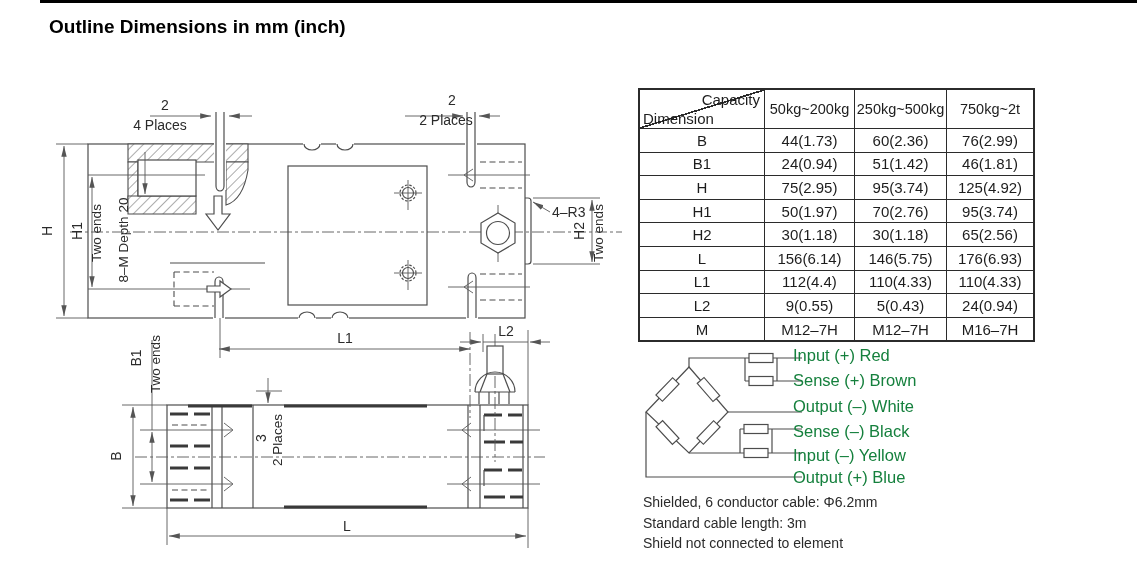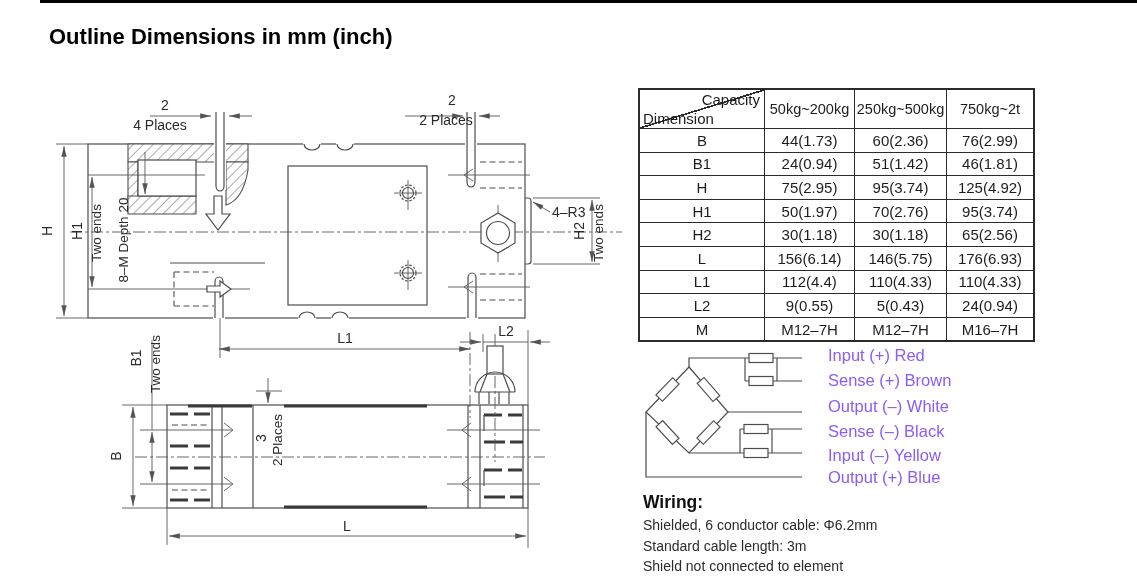--- a/index.html
+++ b/index.html
@@ -1,35 +1,35 @@
 <!DOCTYPE html>
 <html><head>
 <meta charset="utf-8">
 <style>
   html,body{margin:0;padding:0;background:#fff;}
   #page{position:relative;width:1137px;height:582px;background:#fff;overflow:hidden;
         font-family:"Liberation Sans", sans-serif;}
   #top-rule{position:absolute;left:40px;top:0;width:1097px;height:3px;background:#000;}
-  #page-title{position:absolute;left:49px;top:24px;font-size:22px;font-weight:bold;color:#000;}
+  #page-title{position:absolute;left:49px;top:16px;font-size:19px;font-weight:bold;color:#000;}
 
   
   #dim-table{position:absolute;left:638px;top:88px;border-collapse:collapse;table-layout:fixed;border-radius:6px;}
   #dim-table td{border:1.5px solid #2b2b2b;text-align:center;vertical-align:middle;
                 font-size:15px;color:#1d1d1d;padding:0;height:22.6px;overflow:hidden;white-space:nowrap;}
   #dim-table tr.hdr td{height:38px;font-size:14.5px;}
   #dim-table{border:2px solid #2b2b2b;}
   td.corner{position:relative;background-image:linear-gradient(to bottom right,
             transparent calc(50% - 0.8px), #2b2b2b calc(50% - 0.8px), #2b2b2b calc(50% + 0.8px),
             transparent calc(50% + 0.8px));}
   .corner-top{position:absolute;top:1px;right:4px;font-size:15px;}
   .corner-bot{position:absolute;bottom:1px;left:3px;font-size:15px;}
   .c0{width:124px}.c1{width:89px}.c2{width:91px}.c3{width:86px}
 
   
-  .wl{position:absolute;left:828px;height:25px;line-height:25px;font-size:16.5px;color:#8b5cf6;white-space:nowrap;}
+  .wl{position:absolute;left:793px;height:25px;line-height:25px;font-size:16.5px;color:#15803d;white-space:nowrap;}
   #wiring-notes{position:absolute;left:643px;top:492px;color:#2b2b2b;}
   #wiring-heading{font-size:17.5px;font-weight:bold;color:#111;margin-bottom:2px;}
   .wn{font-size:14px;line-height:20.5px;white-space:nowrap;}
 
   
   svg{position:absolute;left:0;top:0;}
   .ln{stroke:#4d4d4d;stroke-width:1.2;fill:none;}
   .thin{stroke:#585858;stroke-width:0.9;fill:none;}
   .dim{stroke:#585858;stroke-width:0.9;fill:none;}
   .cl{stroke:#585858;stroke-width:0.9;fill:none;stroke-dasharray:12 3 3 3;}
@@ -375,19 +375,18 @@
   <div>
     <div class="wl" style="top:343px">Input (+) Red</div>
     <div class="wl" style="top:368px">Sense (+) Brown</div>
     <div class="wl" style="top:394px">Output (–) White</div>
     <div class="wl" style="top:419px">Sense (–) Black</div>
     <div class="wl" style="top:443px">Input (–) Yellow</div>
     <div class="wl" style="top:465px">Output (+) Blue</div>
   </div>
 
   <div id="wiring-notes">
-    <div id="wiring-heading">Wiring:</div>
     <div class="wn">Shielded, 6 conductor cable: Φ6.2mm</div>
     <div class="wn">Standard cable length: 3m</div>
     <div class="wn">Shield not connected to element</div>
   </div>
 
 </div>
 
 </body></html>

